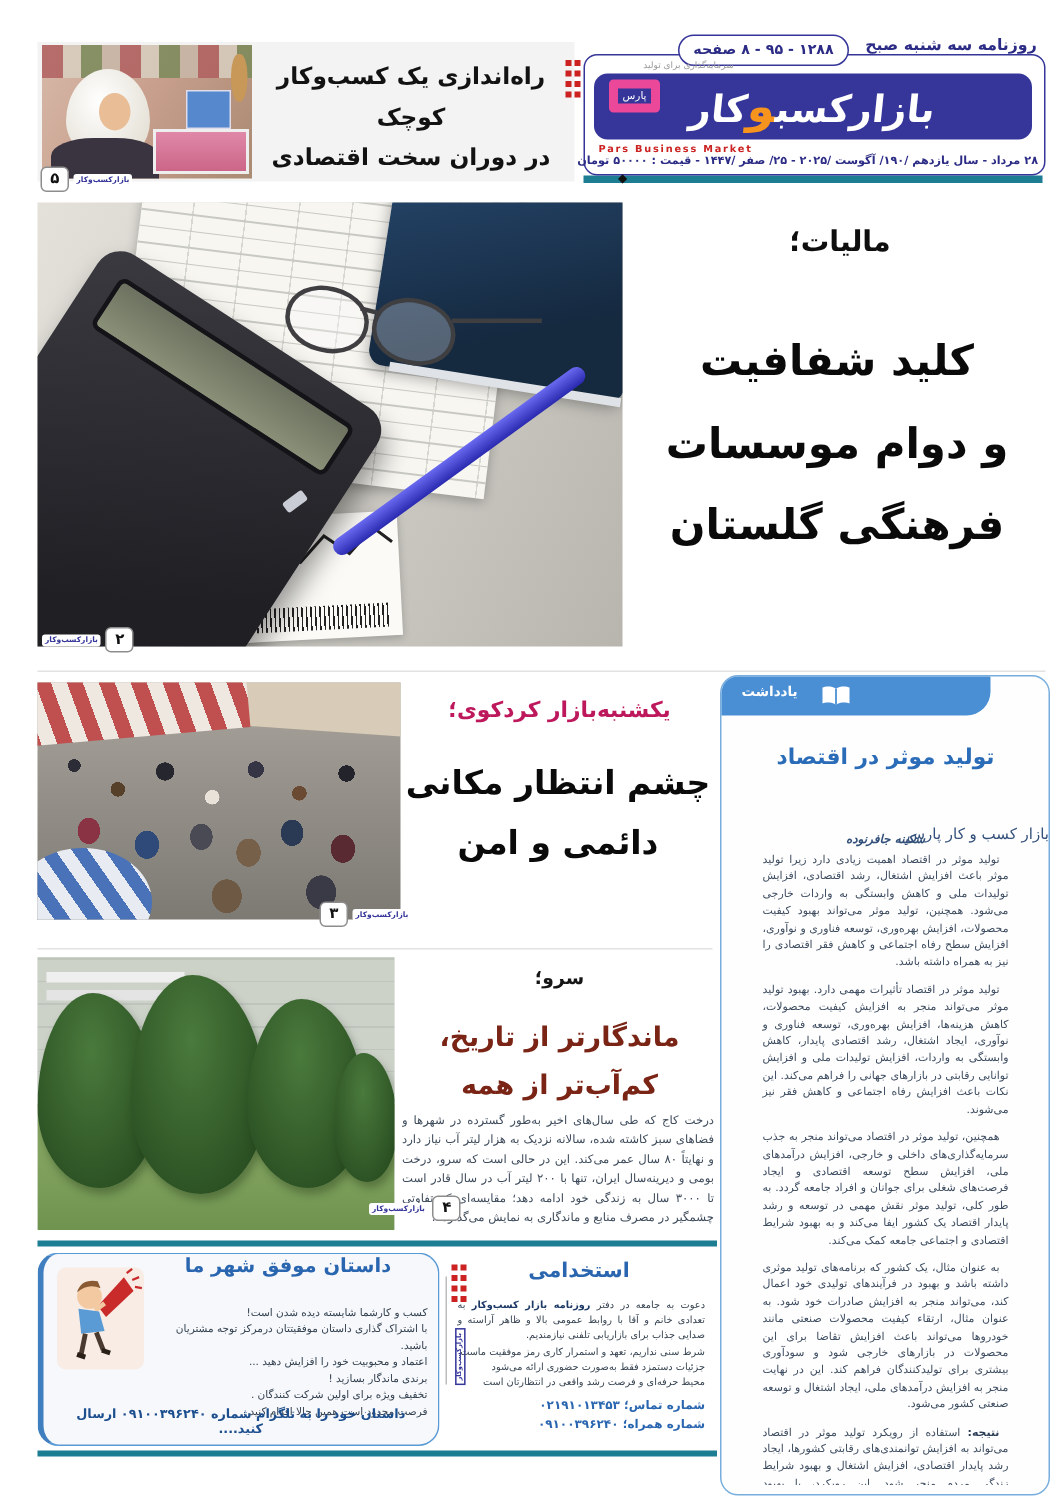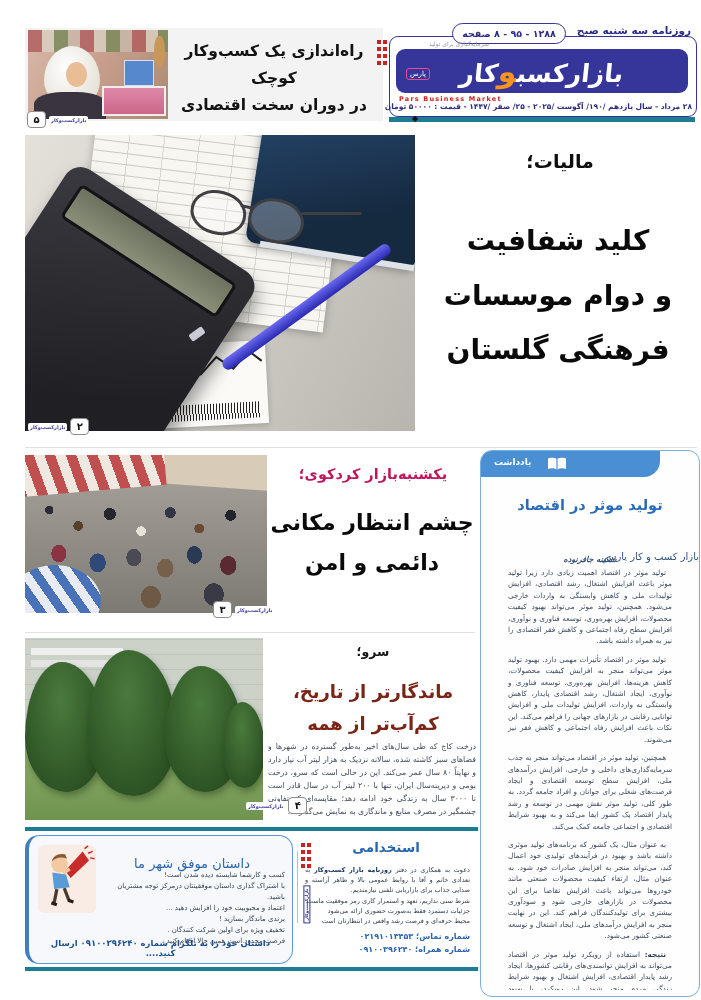--- a/index.html
+++ b/index.html
@@ -14,21 +14,21 @@
                   font-size:15.5px;line-height:1.75;color:#121212;}
   .issue-pill{left:452px;top:23px;width:112px;height:19px;border:1.5px solid #35359a;border-radius:11px;
               background:#fff;color:#2c2c86;font-size:9.5px;font-weight:bold;text-align:center;line-height:19px;z-index:3;}
   .hdr-tagline{left:572px;top:24px;width:124px;text-align:center;color:#2c2c86;font-size:10.5px;font-weight:bold;background:#fff;z-index:3;}
   .logo-outer{left:389px;top:36px;width:306px;height:79px;background:#fff;border:1.5px solid #35359a;border-radius:9px;z-index:2;}
   .logo-micro{left:404px;top:40px;width:110px;text-align:center;color:#9a9a9a;font-size:6px;z-index:4;}
   .logo-panel{left:396px;top:49px;width:292px;height:44px;background:#35359a;border-radius:9px;z-index:4;
               display:flex;align-items:center;justify-content:center;}
   .logo-text{color:#fff;font-weight:bold;font-size:25px;transform:skewX(-6deg);white-space:nowrap;}
   .logo-text .vav{color:#f7941d;font-size:30px;}
-  .logo-pars{position:absolute;left:10px;top:19px;color:#fff;border:1px solid #ec4899;border-radius:3px;
+  .logo-pars{position:absolute;left:10px;top:4px;color:#fff;border:6px solid #ec4899;border-radius:3px;
              font-size:7px;padding:0 3px;line-height:10px;}
   .logo-en{left:399px;top:95px;color:#cc2222;font-size:6.5px;font-weight:bold;letter-spacing:1.2px;direction:ltr;z-index:5;}
   .dateline{left:392px;top:102px;width:300px;text-align:center;color:#2c2c86;font-size:7.5px;font-weight:bold;
             white-space:nowrap;z-index:5;}
   .tealbar{background:#1d7d92;}
   .reddots{width:11px;height:26px;z-index:6;}
   .reddots i{display:block;position:absolute;width:4px;height:4px;background:#cc2222;}
   .reddots i:nth-child(1){left:0;top:0}.reddots i:nth-child(2){left:6px;top:0}
   .reddots i:nth-child(3){left:0;top:7px}.reddots i:nth-child(4){left:6px;top:7px}
   .reddots i:nth-child(5){left:0;top:14px}.reddots i:nth-child(6){left:6px;top:14px}
@@ -68,21 +68,21 @@
   
   .cedar-kicker{left:270px;top:644px;width:206px;text-align:center;font-size:12.5px;font-weight:bold;color:#151515;}
   .cedar-title{left:270px;top:676px;width:206px;text-align:center;font-size:18px;font-weight:bold;color:#7a2416;line-height:1.8;}
   .cedar-title span{display:block;}
   .cedar-body{left:268px;top:740px;width:208px;height:82px;font-size:7.8px;line-height:13px;color:#3f4c5c;
               text-align:justify;overflow:hidden;}
   
   .successbox{left:25px;top:835px;width:263px;height:127px;background:#f6f8fc;border:1.5px solid #5b9bd5;
               border-left:4px solid #3f7fc0;border-radius:14px;z-index:2;}
   .mascot{position:absolute;left:9px;top:9px;width:58px;height:68px;background:#f8ece4;border-radius:6px;}
-  .sb-title{position:absolute;left:72px;top:20px;width:182px;text-align:center;font-size:13px;font-weight:normal;color:#2a66b0;}
+  .sb-title{position:absolute;left:72px;top:1px;width:182px;text-align:center;font-size:13px;font-weight:bold;color:#2a66b0;}
   .sb-body{position:absolute;left:72px;top:34px;width:184px;font-size:7px;line-height:11px;color:#33404e;text-align:right;}
   .sb-cta{position:absolute;left:6px;bottom:5px;width:251px;text-align:center;font-size:8.5px;font-weight:bold;color:#1d4f8f;}
   .hiringbox{left:295px;top:835px;width:183px;height:127px;background:#fff;}
   .hb-title{position:absolute;left:16px;top:4px;width:150px;text-align:center;font-size:13.5px;font-weight:bold;color:#2a66b0;}
   .hb-body{position:absolute;left:10px;top:30px;width:165px;font-size:6.5px;line-height:10.2px;color:#33404e;text-align:justify;}
   .hb-body b{color:#1d3a66;}
   .hb-phones{position:absolute;left:10px;bottom:6px;width:165px;font-size:8px;font-weight:bold;color:#2a66b0;
              text-align:right;line-height:13px;}
   .hb-vline{position:absolute;left:2px;top:16px;width:1px;height:72px;background:#bcbcbc;}
   .hb-tag{position:absolute;left:-7px;top:66px;transform:rotate(-90deg);font-size:4.5px;font-weight:bold;
@@ -361,21 +361,21 @@
         <i></i>
         <i></i>
         <i></i>
         <i></i>
         <i></i>
     </div>
     <div class="hb-vline"></div>
     <div class="hb-tag">بازارکسب‌وکار</div>
     <div class="hb-title">استخدامی</div>
     <div class="hb-body">
-      <div><span>دعوت به همکاری در دفتر </span><b>روزنامه بازار کسب‌وکار</b><span> به تعدادی خانم و آقا با روابط عمومی بالا و ظاهر آراسته و صدایی جذاب برای بازاریابی تلفنی نیازمندیم.</span></div>
+      <div><span>دعوت به جامعه در دفتر </span><b>روزنامه بازار کسب‌وکار</b><span> به تعدادی خانم و آقا با روابط عمومی بالا و ظاهر آراسته و صدایی جذاب برای بازاریابی تلفنی نیازمندیم.</span></div>
       <div>شرط سنی نداریم، تعهد و استمرار کاری رمز موفقیت ماست</div>
       <div>جزئیات دستمزد فقط به‌صورت حضوری ارائه می‌شود</div>
       <div>محیط حرفه‌ای و فرصت رشد واقعی در انتظارتان است</div>
     </div>
     <div class="hb-phones">
       <div>شماره تماس؛ ۰۲۱۹۱۰۱۳۴۵۳</div>
       <div>شماره همراه؛ ۰۹۱۰۰۳۹۶۲۴۰</div>
     </div>
   </div>
 

